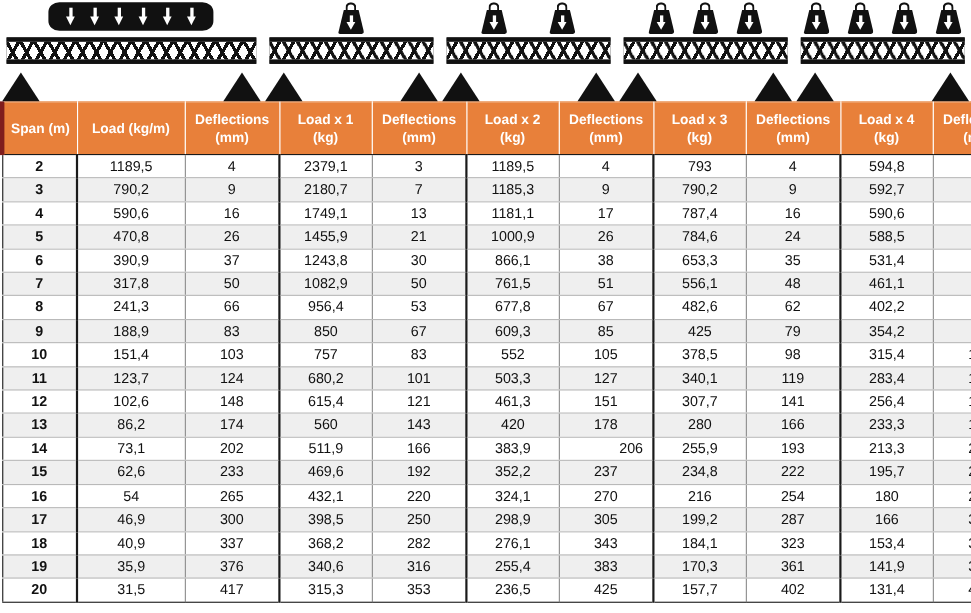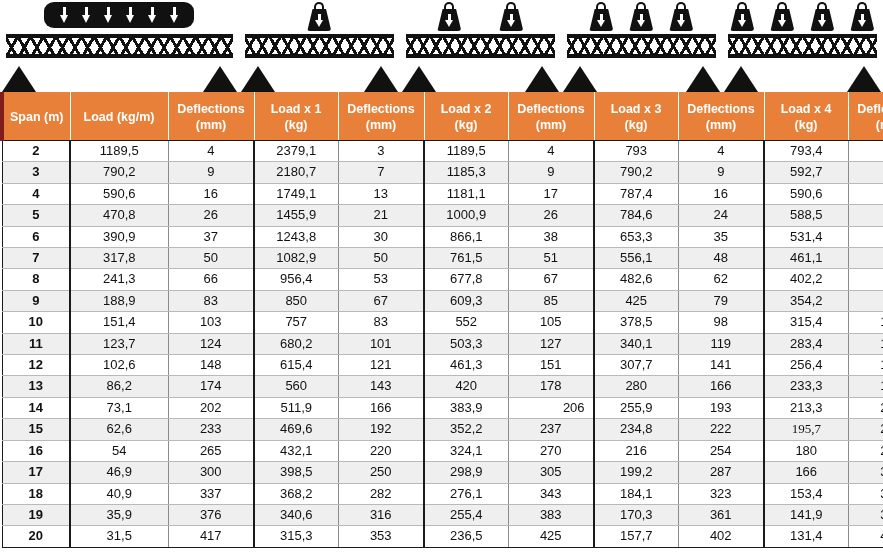--- a/index.html
+++ b/index.html
@@ -252,21 +252,21 @@
         <tr>
           <td class="span" style="width: 68px;">2</td>
           <td class=" heavy" style="width: 98px;">1189,5</td>
           <td class=" light" style="width: 86px;">4</td>
           <td class=" heavy" style="width: 84px;">2379,1</td>
           <td class=" light" style="width: 86px;">3</td>
           <td class=" heavy" style="width: 84px;">1189,5</td>
           <td class=" light" style="width: 86px;">4</td>
           <td class=" heavy" style="width: 84px;">793</td>
           <td class=" light" style="width: 86px;">4</td>
-          <td class=" heavy" style="width: 84px;">793,4</td>
+          <td class=" heavy" style="width: 84px;">594,8</td>
           <td class=" light" style="width: 86px;">4</td>
         </tr>
         <tr>
           <td class="span" style="width: 68px;">3</td>
           <td class=" heavy" style="width: 98px;">790,2</td>
           <td class=" light" style="width: 86px;">9</td>
           <td class=" heavy" style="width: 84px;">2180,7</td>
           <td class=" light" style="width: 86px;">7</td>
           <td class=" heavy" style="width: 84px;">1185,3</td>
           <td class=" light" style="width: 86px;">9</td>
@@ -421,21 +421,21 @@
         <tr>
           <td class="span" style="width: 68px;">15</td>
           <td class=" heavy" style="width: 98px;">62,6</td>
           <td class=" light" style="width: 86px;">233</td>
           <td class=" heavy" style="width: 84px;">469,6</td>
           <td class=" light" style="width: 86px; margin-left: 28px;">192</td>
           <td class=" heavy" style="width: 84px;">352,2</td>
           <td class=" light" style="width: 86px;">237</td>
           <td class=" heavy" style="width: 84px;">234,8</td>
           <td class=" light" style="width: 86px;">222</td>
-          <td class=" heavy" style="width: 84px; font-family: Liberation Serif, serif;">195,7</td>
+          <td class=" heavy" style="width: 84px;">195,7</td>
           <td class=" light" style="width: 86px;">234</td>
         </tr>
         <tr>
           <td class="span" style="width: 68px;">16</td>
           <td class=" heavy" style="width: 98px;">54</td>
           <td class=" light" style="width: 86px;">265</td>
           <td class=" heavy" style="width: 84px;">432,1</td>
           <td class=" light" style="width: 86px;">220</td>
           <td class=" heavy" style="width: 84px;">324,1</td>
           <td class=" light" style="width: 86px;">270</td>

